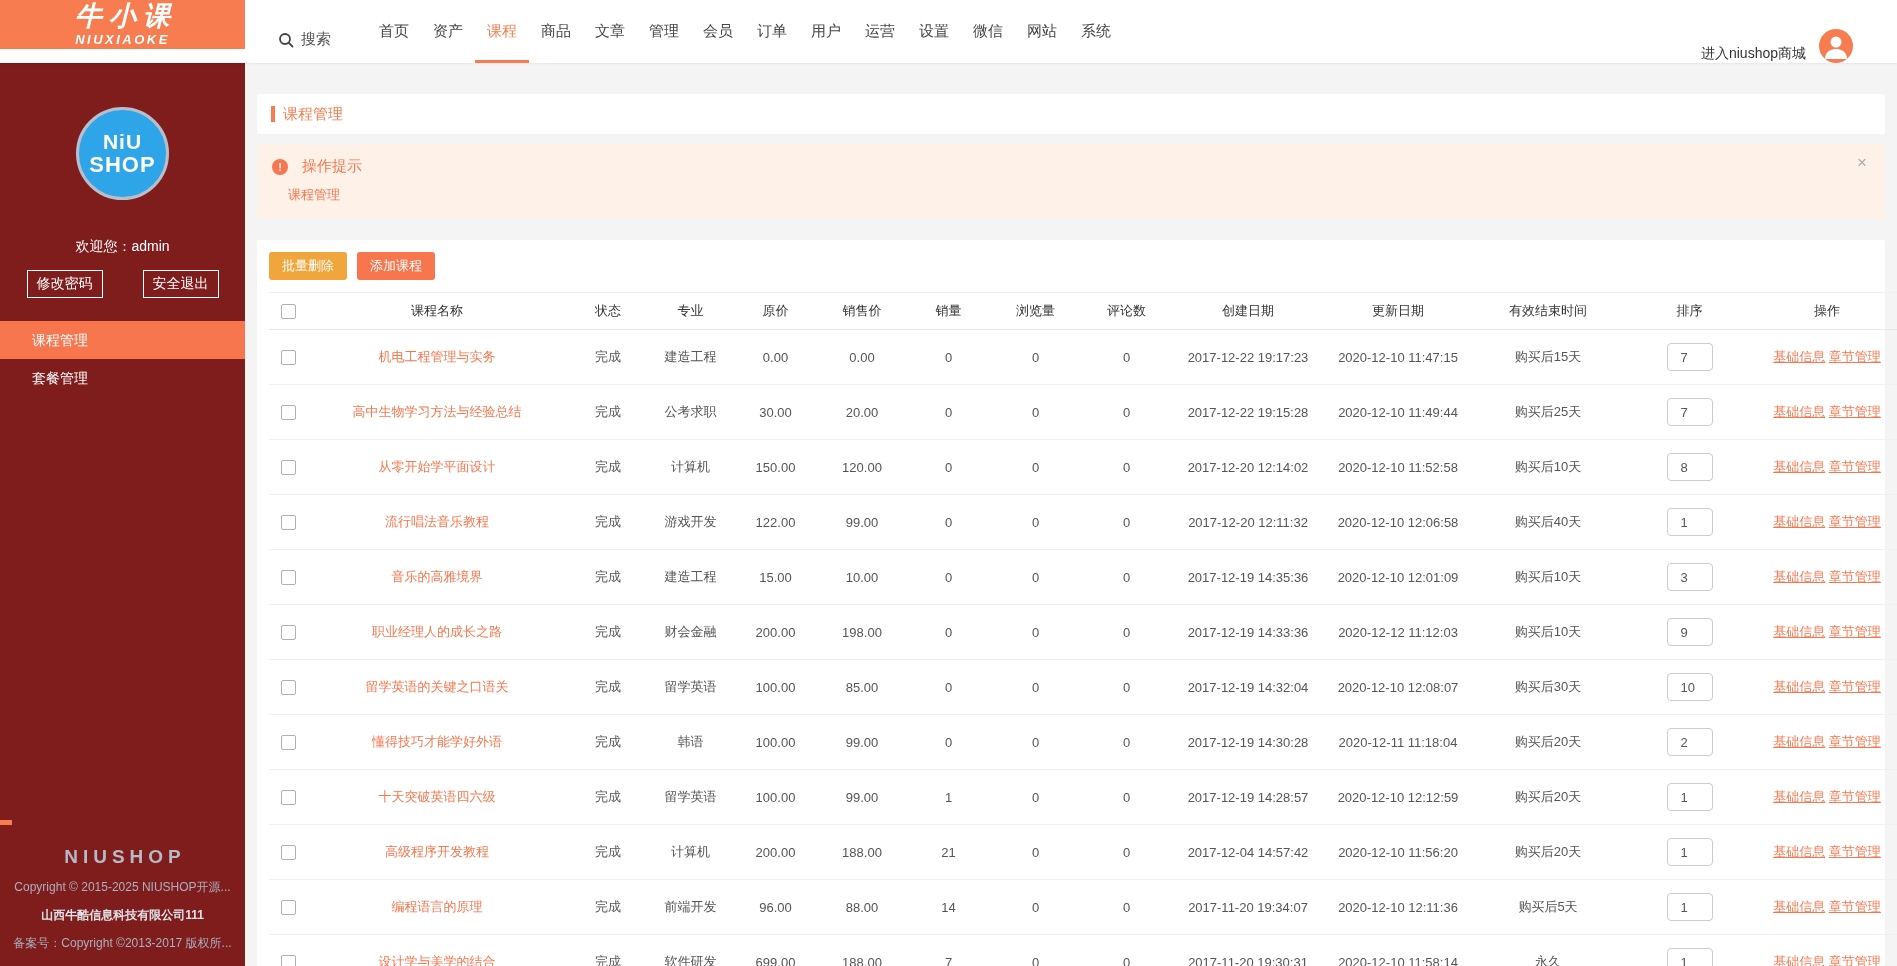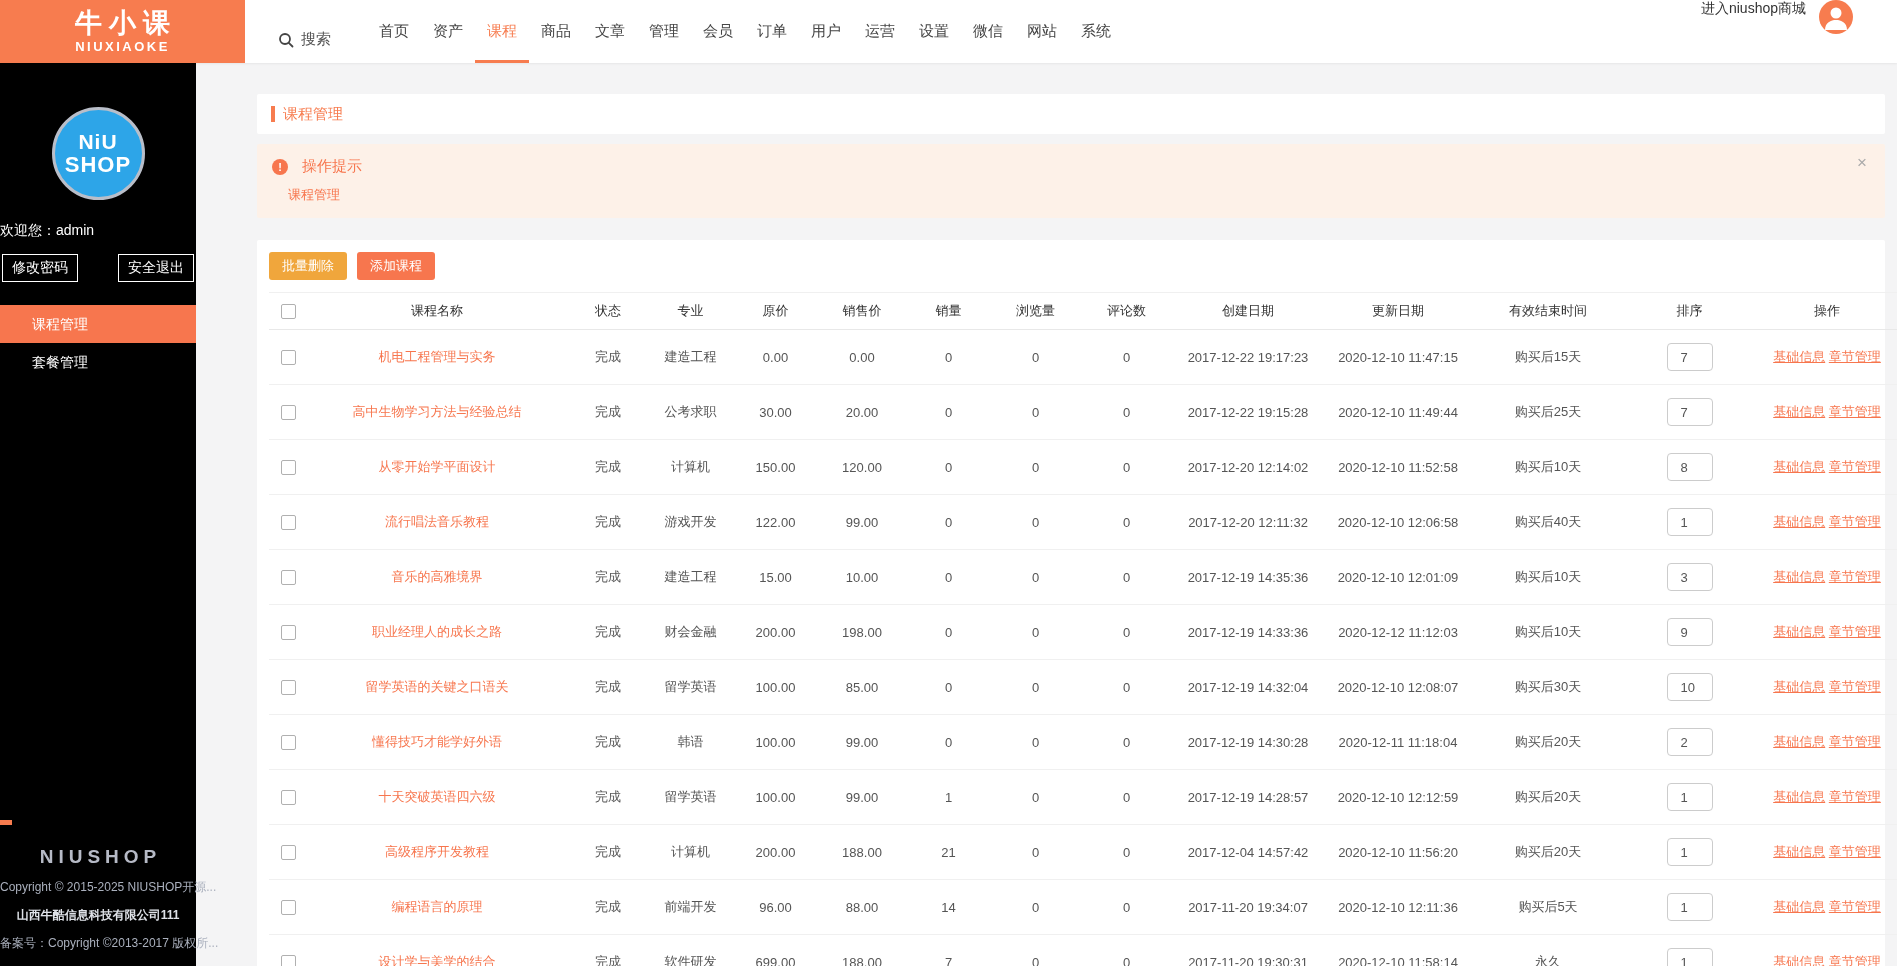--- a/index.html
+++ b/index.html
@@ -10,58 +10,59 @@
     background:#f4f4f5; color:#555;
   }
 
   
   .header {
     position:fixed; top:0; left:0; width:1897px; height:63px;
     background:#fff; display:flex; align-items:stretch; z-index:20;
     box-shadow:0 1px 2px rgba(0,0,0,.06);
   }
   .logo-block {
-    width:245px; height:63px; background:#f77c4f; color:#fff;
+    width:245px; height:49px; background:#f77c4f; color:#fff;
     display:flex; flex-direction:column; align-items:center; justify-content:center;
     flex:none;
+    font-style:italic;
   }
   .logo-title { font-size:27px; font-weight:bold; letter-spacing:7px; text-indent:7px; line-height:1; }
   .logo-subtitle { font-size:13px; font-weight:bold; letter-spacing:2.5px; margin-top:3px; line-height:1; }
 
   .search { display:flex; align-items:center; margin-left:33px; color:#555; font-size:15px; cursor:pointer;margin-top:16px; }
   .search svg { margin-right:7px; display:block; }
 
   .nav { display:flex; margin-left:36px; }
   .nav-item {
     padding:0 12px; display:flex; align-items:center; font-size:15px; color:#454545;
     cursor:pointer; border-bottom:3px solid transparent; border-top:3px solid transparent;
   }
   .nav-item.active { color:#f77c4f; border-bottom-color:#f77c4f; }
 
-  .header-right { margin-left:auto; display:flex; align-items:flex-start; padding-right:44px; }
+  .header-right { margin-left:auto; display:flex; align-items:flex-end; padding-right:44px; }
   .store-link { font-size:14px; color:#333; margin-right:13px; cursor:pointer; }
   .avatar {
     width:34px; height:34px; border-radius:50%; background:#f77c4f;
     display:flex; align-items:flex-end; justify-content:center; overflow:hidden; cursor:pointer;
   }
 
   
   .sidebar {
-    position:fixed; top:63px; left:0; bottom:0; width:196px;
-    background:#000000; color:#fff; z-index:10;
+    position:fixed; top:63px; left:0; bottom:0; width:245px;
+    background:#7f1d1d; color:#fff; z-index:10;
   }
   .side-logo {
     width:93px; height:93px; border-radius:50%; background:#2da5e8;
     border:3px solid #b9bec9; margin:44px auto 0;
     display:flex; flex-direction:column; align-items:center; justify-content:center;
     font-weight:bold; color:#fff;
   }
   .side-logo .l1 { font-size:21px; line-height:1.05; letter-spacing:1px; }
   .side-logo .l2 { font-size:22px; line-height:1.05; letter-spacing:1px; }
-  .welcome { text-align:left; margin-top:22px; font-size:14px; color:#fff; }
+  .welcome { text-align:center; margin-top:38px; font-size:14px; color:#fff; }
   .side-buttons { display:flex; justify-content:center; gap:40px; margin-top:14px; }
   .side-btn {
     border:1px solid #fff; background:transparent; color:#fff; font-size:14px;
     padding:4px 9px; cursor:pointer; font-family:inherit;
   }
   .side-menu { margin-top:23px; }
   .menu-item { height:38px; line-height:38px; padding-left:32px; font-size:14px; color:#fff; cursor:pointer; }
   .menu-item.active { background:#f7764e; }
   .scroll-hint { position:absolute; left:0; top:757px; width:12px; height:5px; background:#f77c4f; }
 

